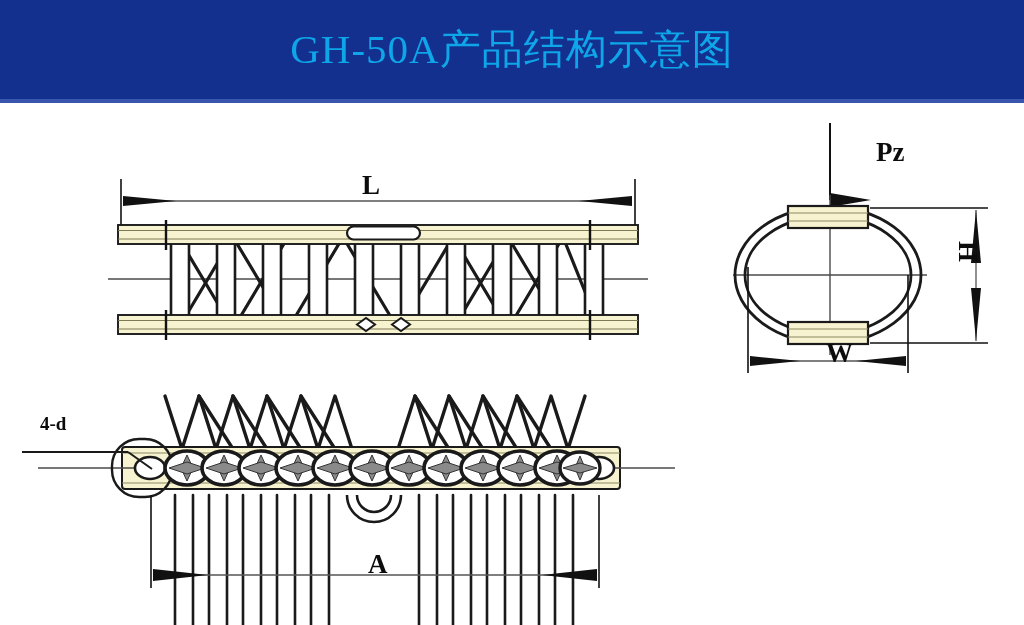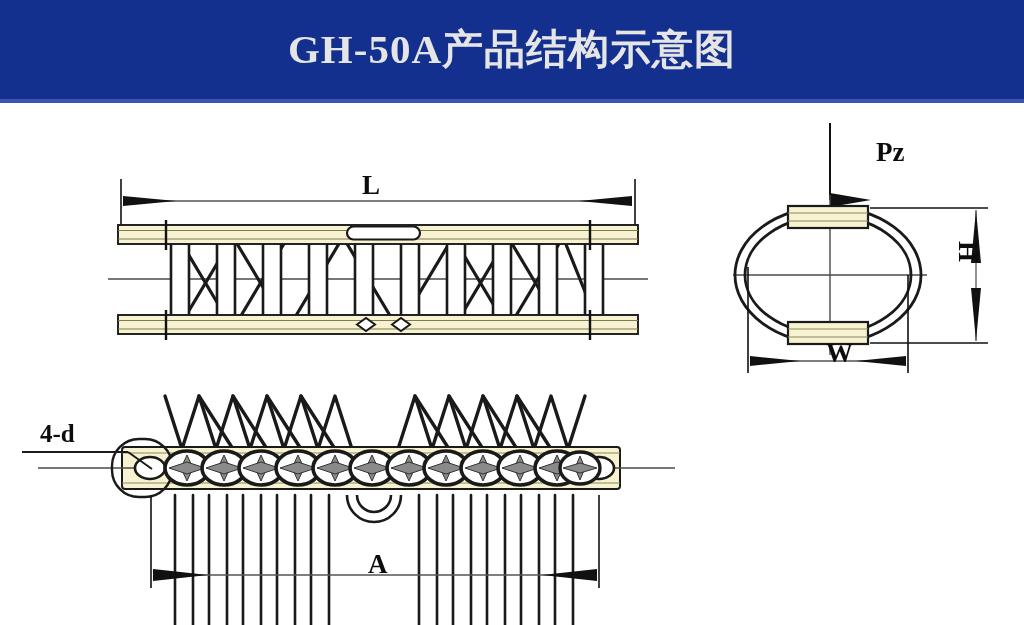--- a/index.html
+++ b/index.html
@@ -17,25 +17,25 @@
   .banner{
     position:absolute;left:0;top:0;width:1024px;height:99px;
     background:#13308f;
     display:flex;align-items:center;justify-content:center;
   }
   .banner-underline{
     position:absolute;left:0;top:99px;width:1024px;height:4px;
     background:#3a55ad;
   }
   .banner-title{
-    color:#e5e5e5;
+    color:#0ea5e9;
     font-family:"Liberation Serif", serif;
     font-size:41px;
     letter-spacing:1px;
-    font-weight:700;
+    font-weight:400;
     white-space:nowrap;
     line-height:1;
   }
 
   
   .canvas{position:absolute;left:0;top:103px;width:1024px;height:522px;background:#fff;}
   svg.draw{position:absolute;left:0;top:0;width:1024px;height:522px;display:block;}
 
   
   .lbl{
@@ -45,21 +45,21 @@
     color:#0c0c0c;
     line-height:1;
     white-space:nowrap;
     user-select:none;
   }
   .lbl-L{left:362px;top:69px;font-size:27px;}
   .lbl-A{left:368px;top:448px;font-size:27px;}
   .lbl-Pz{left:869px;top:36px;font-size:27px;margin-left:7px;}
   .lbl-W{left:826px;top:237px;font-size:27px;}
   .lbl-H{left:955px;top:159px;font-size:27px;transform:rotate(-90deg);transform-origin:left top;}
-  .lbl-4d{left:40px;top:318px;font-size:25px;}
+  .lbl-4d{left:40px;top:311px;font-size:19px;}
 </style>
 </head>
 <body>
 
 <div id="page">
 
   <div class="banner">
     <div class="banner-title">GH-50A产品结构示意图</div>
   </div>
   <div class="banner-underline"></div>

